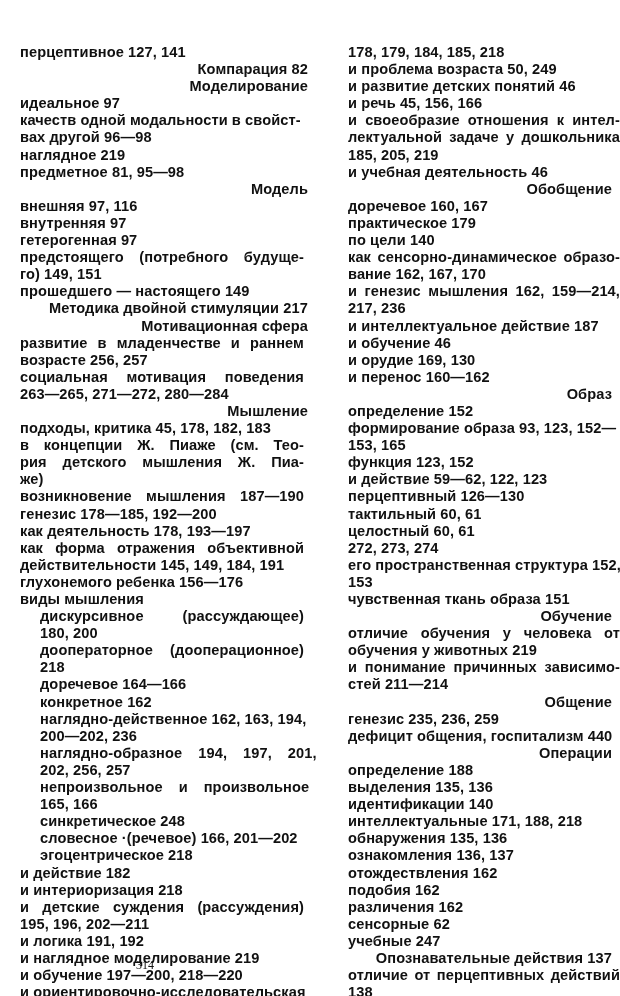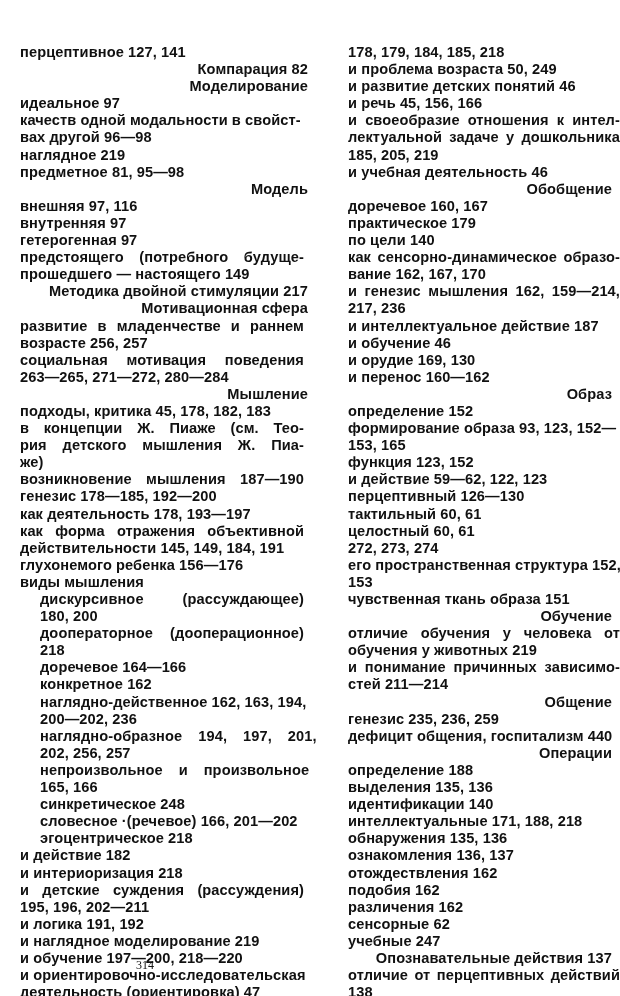--- a/index.html
+++ b/index.html
@@ -106,20 +106,21 @@
         <div class="ln lvl1">предметное 81, 95—98</div>
         <div class="ln lvl0">Модель</div>
         <div class="ln lvl1">внешняя 97, 116</div>
         <div class="ln lvl1">внутренняя 97</div>
         <div class="ln lvl1">гетерогенная 97</div>
         <div class="ln lvl1 just">
           <span>предстоящего</span>
           <span>(потребного</span>
           <span>будуще-</span>
         </div>
+        <div class="ln lvl1">го) 149, 151</div>
         <div class="ln lvl1">прошедшего — настоящего 149</div>
         <div class="ln lvl0">Методика двойной стимуляции 217</div>
         <div class="ln lvl0">Мотивационная сфера</div>
         <div class="ln lvl1 just">
           <span>развитие</span>
           <span>в</span>
           <span>младенчестве</span>
           <span>и</span>
           <span>раннем</span>
         </div>

